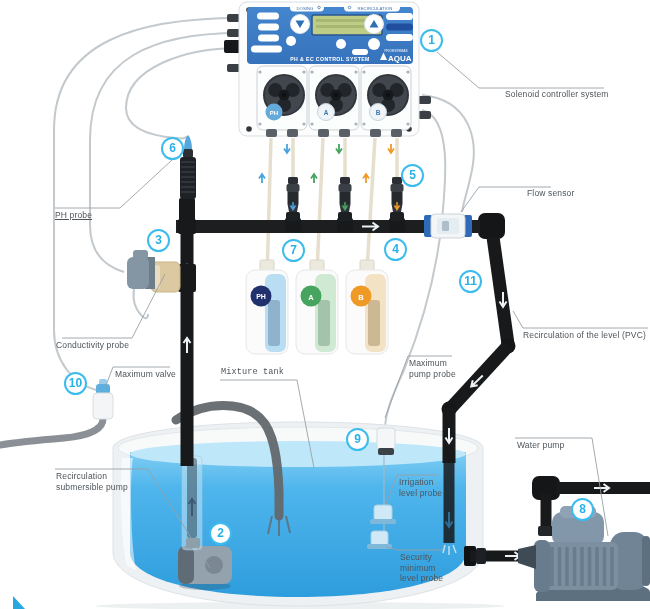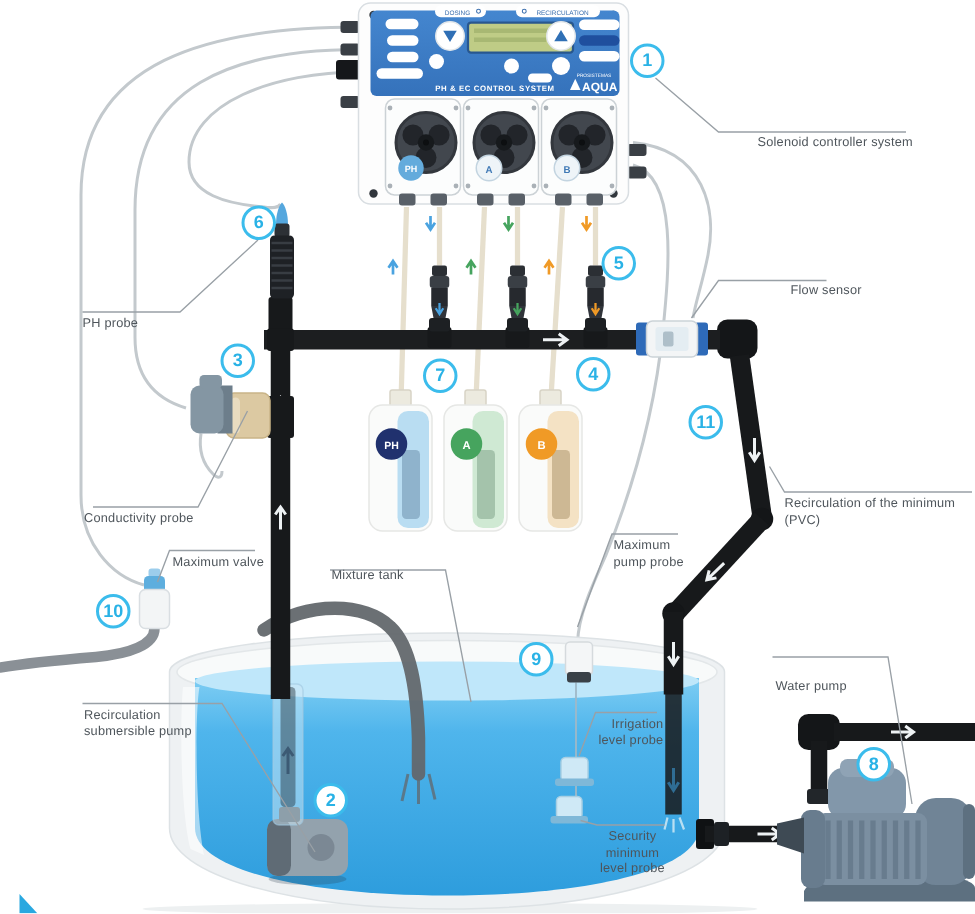--- a/index.html
+++ b/index.html
@@ -348,40 +348,40 @@
   <g>
     <rect x="377" y="428" width="18" height="22" rx="3" fill="#f4f6f7" stroke="#d5dadd"></rect>
     <rect x="378" y="448" width="16" height="7" rx="2" fill="#3a4147"></rect>
   </g>
 
   <polygon points="13,609 25,609 13,596" fill="#29a8e0"></polygon>
 </svg>
 
 <div class="lbl" style="left:505px;top:89px;">Solenoid controller system</div>
 <div class="lbl" style="left:507px;top:188px;margin-left:20px;">Flow sensor</div>
-<div class="lbl" style="left:55px;top:210px;">PH probe</div>
+<div class="lbl" style="left:55px;top:210px;text-decoration:underline;">PH probe</div>
 <div class="lbl" style="left:56px;top:340px;">Conductivity probe</div>
 <div class="lbl" style="left:115px;top:369px;">Maximum valve</div>
-<div class="lbl" style="left:221px;top:378px;">Mixture tank</div>
+<div class="lbl" style="left:221px;top:367px;font-family:Liberation Mono, monospace;">Mixture tank</div>
 <div class="lbl" style="left:409px;top:358px;">Maximum
 pump probe</div>
-<div class="lbl" style="left:523px;top:330px;">Recirculation of the minimum (PVC)</div>
-<div class="lbl" style="left:517px;top:452px;">Water pump</div>
+<div class="lbl" style="left:523px;top:330px;">Recirculation of the level (PVC)</div>
+<div class="lbl" style="left:517px;top:440px;">Water pump</div>
 <div class="lbl" style="left:56px;top:471px;">Recirculation
 submersible pump</div>
-<div class="lbl" style="left:399px;top:477px;text-align:right;">Irrigation
+<div class="lbl" style="left:399px;top:477px;">Irrigation
 level probe</div>
-<div class="lbl" style="left:400px;top:552px;text-align:center;">Security
+<div class="lbl" style="left:400px;top:552px;">Security
 minimum
 level probe</div>
 
 <div class="callout" style="left:420px;top:29px;">1</div>
 <div class="callout" style="left:209px;top:522px;">2</div>
 <div class="callout" style="left:147px;top:229px;">3</div>
 <div class="callout" style="left:384px;top:238px;">4</div>
 <div class="callout" style="left:401px;top:164px;">5</div>
 <div class="callout" style="left:161px;top:137px;">6</div>
 <div class="callout" style="left:282px;top:239px;">7</div>
 <div class="callout" style="left:571px;top:498px;">8</div>
 <div class="callout" style="left:346px;top:428px;">9</div>
-<div class="callout" style="left:64px;top:372px;margin-top:24px;">10</div>
+<div class="callout" style="left:64px;top:372px;">10</div>
 <div class="callout" style="left:459px;top:234px;margin-top:36px;">11</div>
 </div>
 
 </body></html>

